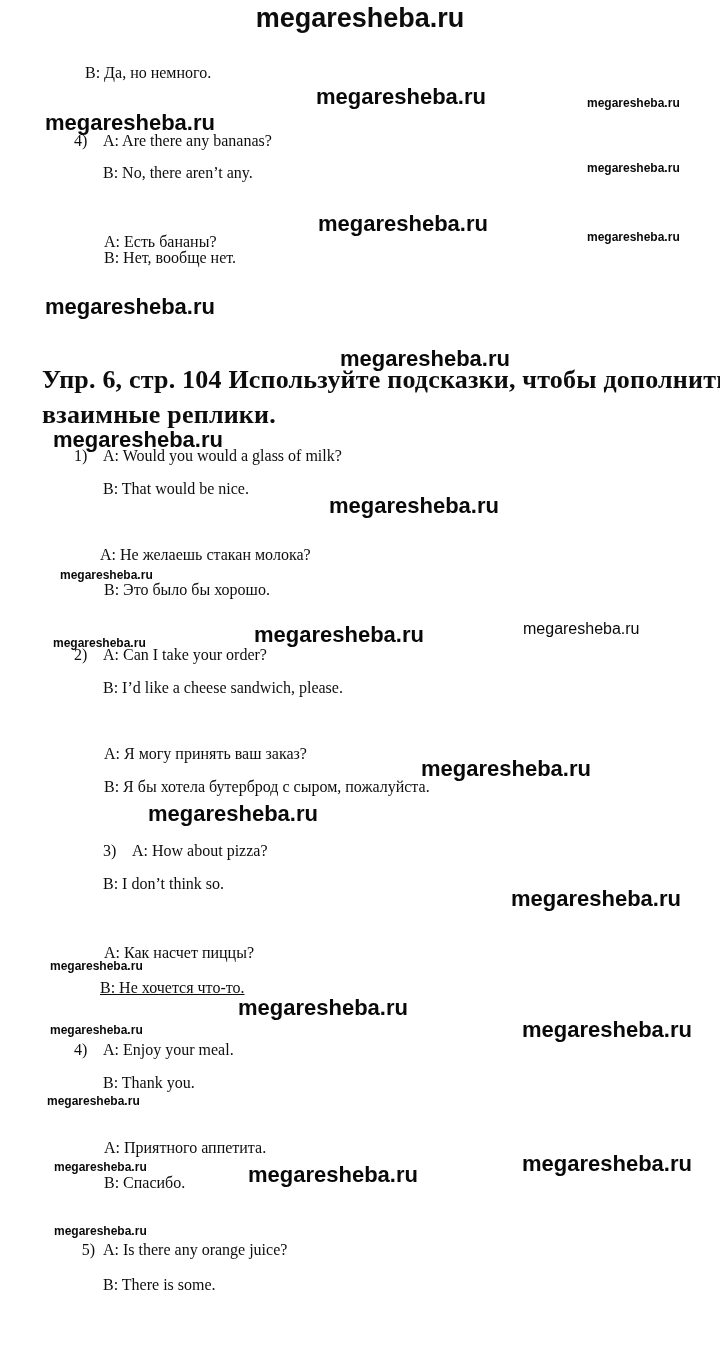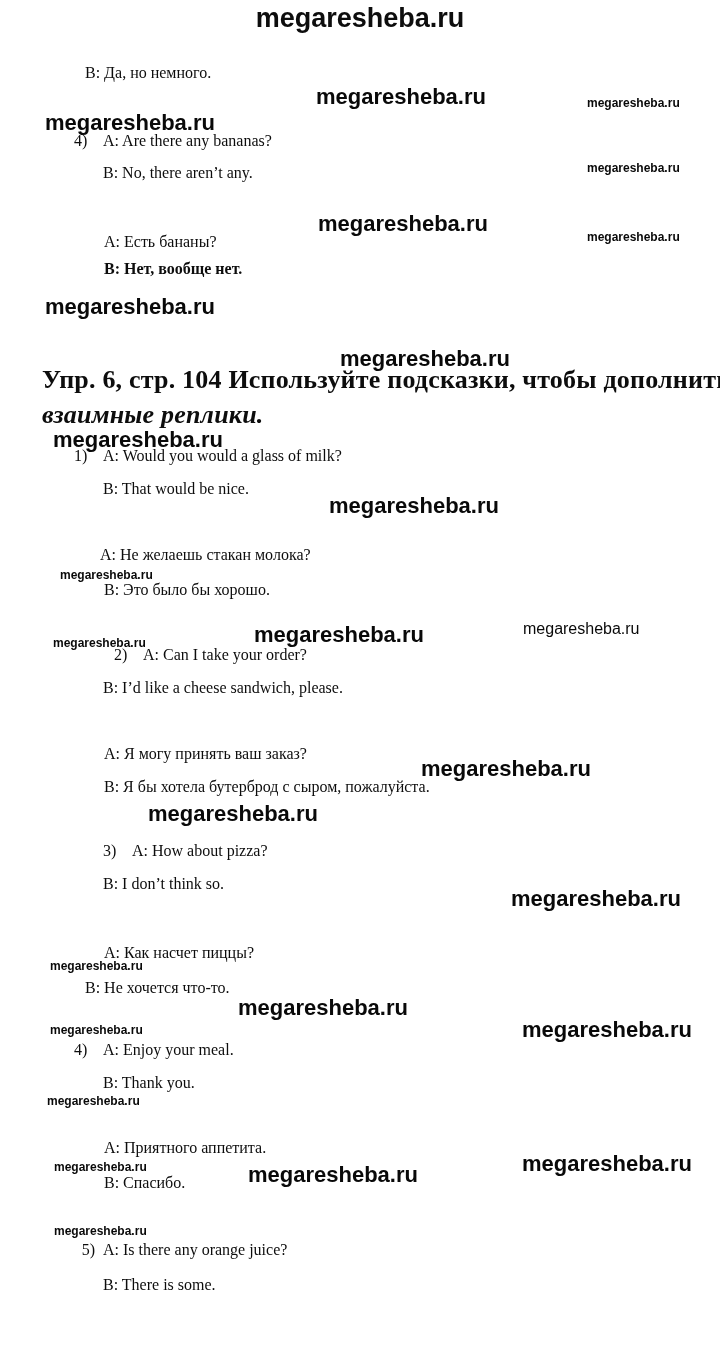--- a/index.html
+++ b/index.html
@@ -42,40 +42,40 @@
 </style>
 </head>
 <body>
 
 <div class="page">
 
   <div class="abs site-title" id="title-top" style="top: 4px;">megaresheba.ru</div>
 
   <div class="abs heading" id="heading-line1" style="left: 42px; top: 366px;">Упр. 6, стр. 104 Используйте подсказки, чтобы дополнить</div>
 
-  <div class="abs heading" id="heading-line2" style="left: 42px; top: 401px; font-style: italic;">взаимные реплики.</div>
+  <div class="abs heading" id="heading-line2" style="left: 42px; top: 401px;">взаимные реплики.</div>
 
   <div id="lines-layer">
       <div class="abs dialogue" style="left: 85px; top: 64px;"><span>В: Да, но немного.</span></div>
       <div class="abs dialogue" style="left: 74px; top: 132px;"><span class="num">4)</span><span>A: Are there any bananas?</span></div>
       <div class="abs dialogue" style="left: 103px; top: 164px;"><span>B: No, there aren’t any.</span></div>
       <div class="abs dialogue" style="left: 104px; top: 233px;"><span>А: Есть бананы?</span></div>
-      <div class="abs dialogue" style="left: 104px; top: 260px; font-weight: bold;"><span>В: Нет, вообще нет.</span></div>
+      <div class="abs dialogue" style="left: 104px; top: 249px;"><span>В: Нет, вообще нет.</span></div>
       <div class="abs dialogue" style="left: 74px; top: 447px;"><span class="num">1)</span><span>A: Would you would a glass of milk?</span></div>
       <div class="abs dialogue" style="left: 103px; top: 480px;"><span>B: That would be nice.</span></div>
       <div class="abs dialogue" style="left: 100px; top: 546px;"><span>А: Не желаешь стакан молока?</span></div>
       <div class="abs dialogue" style="left: 104px; top: 581px;"><span>В: Это было бы хорошо.</span></div>
-      <div class="abs dialogue" style="left: 74px; top: 646px; margin-left: 40px;"><span class="num">2)</span><span>A: Can I take your order?</span></div>
+      <div class="abs dialogue" style="left: 74px; top: 646px;"><span class="num">2)</span><span>A: Can I take your order?</span></div>
       <div class="abs dialogue" style="left: 103px; top: 679px;"><span>B: I’d like a cheese sandwich, please.</span></div>
       <div class="abs dialogue" style="left: 104px; top: 745px;"><span>А: Я могу принять ваш заказ?</span></div>
       <div class="abs dialogue" style="left: 104px; top: 778px;"><span>В: Я бы хотела бутерброд с сыром, пожалуйста.</span></div>
       <div class="abs dialogue" style="left: 74px; top: 842px; margin-left: 29px;"><span class="num">3)</span><span>A: How about pizza?</span></div>
       <div class="abs dialogue" style="left: 103px; top: 875px;"><span>B: I don’t think so.</span></div>
       <div class="abs dialogue" style="left: 104px; top: 944px;"><span>А: Как насчет пиццы?</span></div>
-      <div class="abs dialogue" style="left: 85px; top: 979px;"><span>В: Не хочется что-то.</span></div>
+      <div class="abs dialogue" style="left: 100px; top: 979px; text-decoration: underline;"><span>В: Не хочется что-то.</span></div>
       <div class="abs dialogue" style="left: 74px; top: 1041px;"><span class="num">4)</span><span>A: Enjoy your meal.</span></div>
       <div class="abs dialogue" style="left: 103px; top: 1074px;"><span>B: Thank you.</span></div>
       <div class="abs dialogue" style="left: 104px; top: 1139px;"><span>А: Приятного аппетита.</span></div>
       <div class="abs dialogue" style="left: 104px; top: 1174px;"><span>В: Спасибо.</span></div>
       <div class="abs dialogue" style="left: 74px; top: 1241px; text-align: center;"><span class="num">5)</span><span>A: Is there any orange juice?</span></div>
       <div class="abs dialogue" style="left: 103px; top: 1276px;"><span>B: There is some.</span></div>
     </div>
   <div id="wm-layer">
       <div class="abs wm wm-large" style="left: 316px; top: 85px;">megaresheba.ru</div>
       <div class="abs wm wm-small" style="left: 587px; top: 97px;">megaresheba.ru</div>

